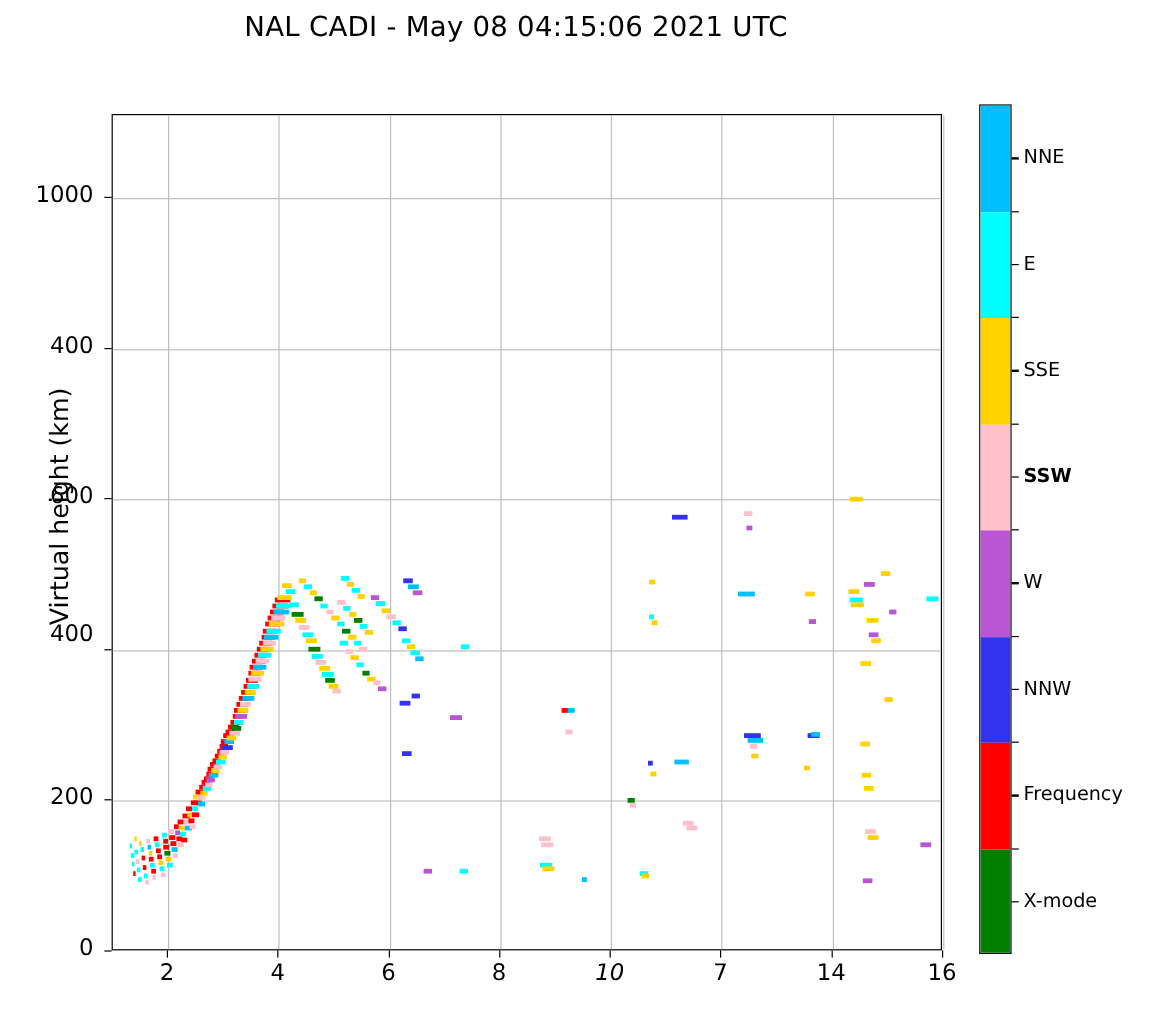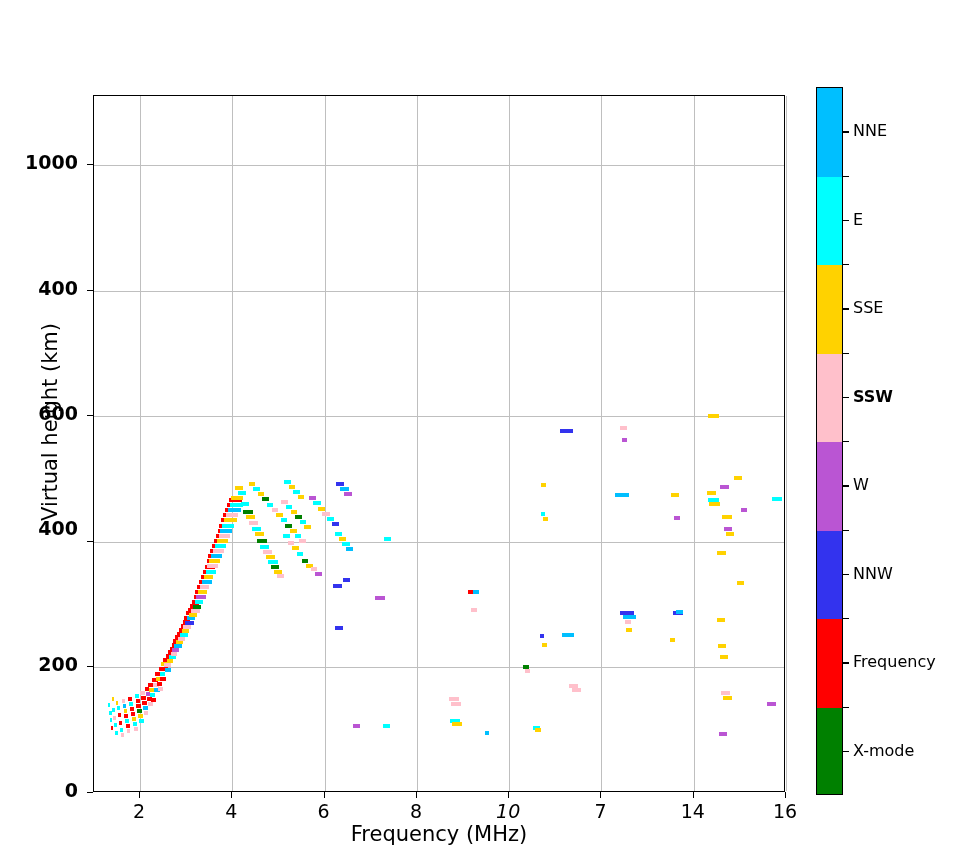--- a/index.html
+++ b/index.html
@@ -17,21 +17,21 @@
     border:1.6px solid #000;box-sizing:border-box;background:#fff;
   }
   #gridlayer,#datalayer{position:absolute;left:0;top:0;width:100%;height:100%;}
   .gl-v{position:absolute;top:0;bottom:0;width:1px;background:#bfbfbf;}
   .gl-h{position:absolute;left:0;right:0;height:1px;background:#bfbfbf;}
 
   
   .xtick{position:absolute;top:792px;width:1px;height:6px;background:#000;}
   .ytick{position:absolute;left:87px;width:6px;height:1px;background:#000;}
   .xtlabel{position:absolute;top:800px;font-size:19px;text-align:center;width:60px;margin-left:-30px;}
-  .ytlabel{position:absolute;left:0;width:78px;text-align:right;font-size:19px;margin-top:-13px;font-weight:bold;}
+  .ytlabel{position:absolute;left:0;width:78px;text-align:right;font-size:19px;margin-top:-13px;}
 
   .xaxis-title{position:absolute;left:93px;top:822px;width:692px;text-align:center;font-size:21px;}
   .yaxis-title{
     position:absolute;left:-150px;top:410px;width:400px;text-align:center;font-size:21px;
     transform:rotate(-90deg);transform-origin:center center;
   }
 
   
   .mark{position:absolute;}
 
@@ -42,20 +42,21 @@
   }
   .cseg{width:100%;}
   .cbtick{position:absolute;left:843px;width:6px;height:1.4px;background:#000;}
   .cblabel{position:absolute;left:853px;font-size:16px;margin-top:-10px;white-space:nowrap;}
 </style>
 </head>
 <body>
 
 <div id="root">
 
+  <div class="title">NAL CADI - May 08 04:15:06 2021 UTC</div>
 
   <div id="plot">
     <div id="gridlayer">
         <div class="gl-v" style="left: 46.1333px;"></div>
         <div class="gl-v" style="left: 138.4px;"></div>
         <div class="gl-v" style="left: 230.667px;"></div>
         <div class="gl-v" style="left: 322.933px;"></div>
         <div class="gl-v" style="left: 415.2px;"></div>
         <div class="gl-v" style="left: 507.467px;"></div>
         <div class="gl-v" style="left: 599.733px;"></div>
@@ -347,21 +348,20 @@
       <div class="ytick" style="top: 540.829px;"></div>
       <div class="ytlabel" style="top: 530px;">400</div>
       <div class="ytick" style="top: 415.243px;"></div>
       <div class="ytlabel" style="top: 415.243px;">600</div>
       <div class="ytick" style="top: 289.658px;"></div>
       <div class="ytlabel" style="top: 289.658px;">400</div>
       <div class="ytick" style="top: 164.072px;"></div>
       <div class="ytlabel" style="top: 164.072px;">1000</div>
     </div>
 
-  <div class="xaxis-title">Frequency (MHz)</div>
   <div class="yaxis-title">Virtual height (km)</div>
 
   <div id="cbar">
       <div class="cseg" style="height: 88.5px; background: rgb(0, 191, 255);"></div>
       <div class="cseg" style="height: 88.5px; background: rgb(0, 255, 255);"></div>
       <div class="cseg" style="height: 88.5px; background: rgb(255, 210, 0);"></div>
       <div class="cseg" style="height: 88.5px; background: rgb(255, 192, 203);"></div>
       <div class="cseg" style="height: 88.5px; background: rgb(186, 85, 211);"></div>
       <div class="cseg" style="height: 88.5px; background: rgb(51, 51, 238);"></div>
       <div class="cseg" style="height: 88.5px; background: rgb(255, 0, 0);"></div>

